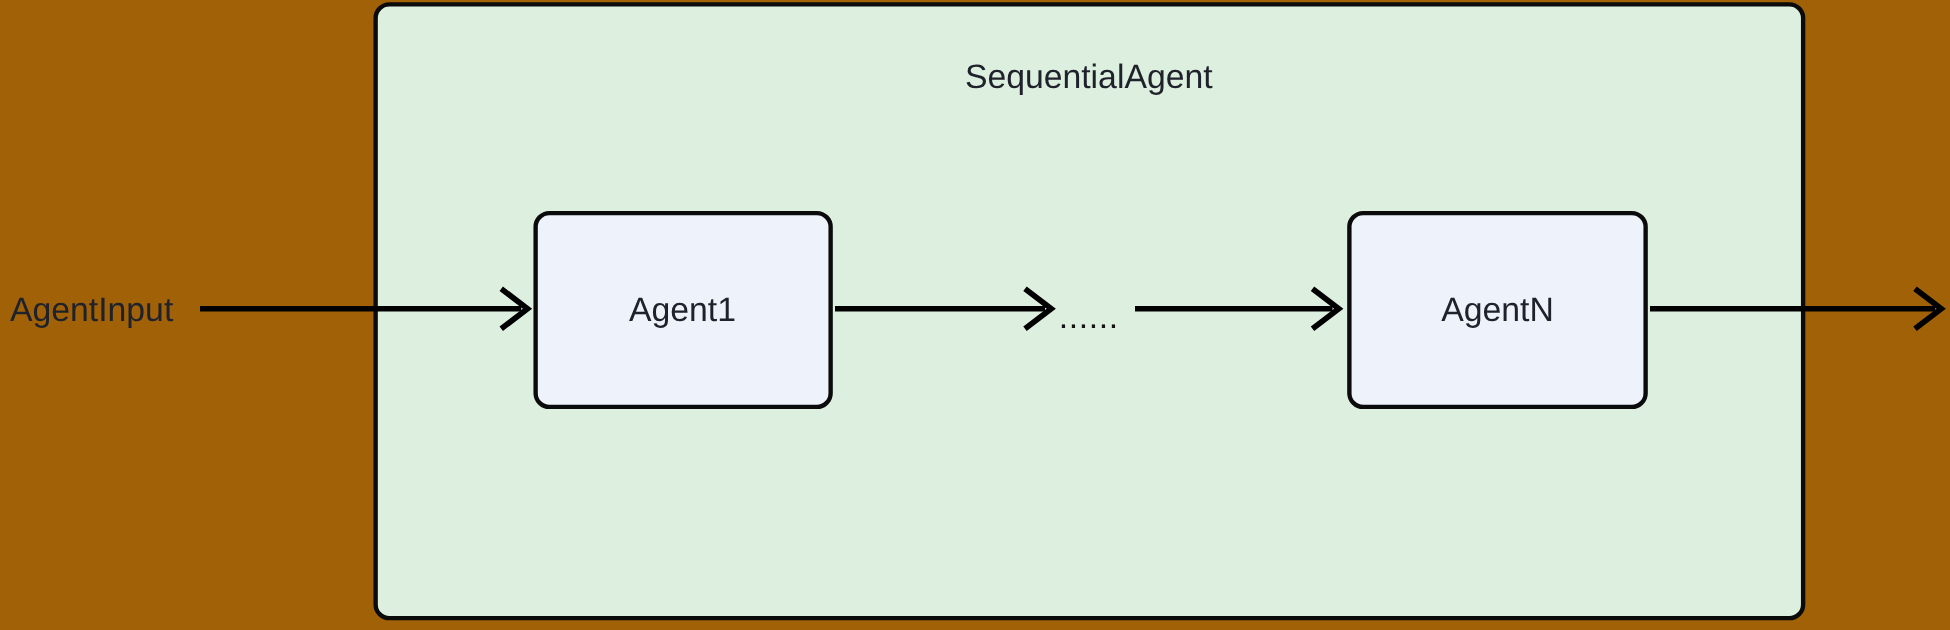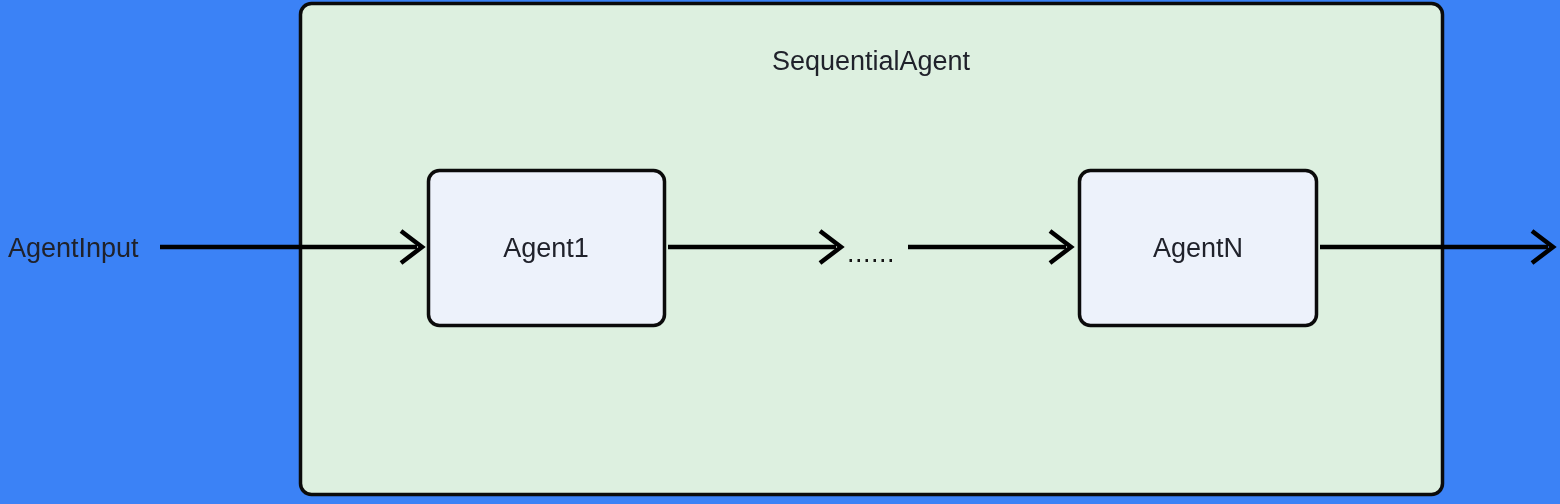--- a/index.html
+++ b/index.html
@@ -7,21 +7,21 @@
     padding: 0;
     background: #ffffff;
   }
   body {
     font-family: "Liberation Sans", sans-serif;
   }
   #canvas {
     position: relative;
     width: 1560px;
     height: 504px;
-    background: #3b82f6;
+    background: #a16207;
     overflow: hidden;
   }
   #diagram-svg {
     position: absolute;
     left: 0;
     top: 0;
     width: 1560px;
     height: 504px;
     display: block;
   }

